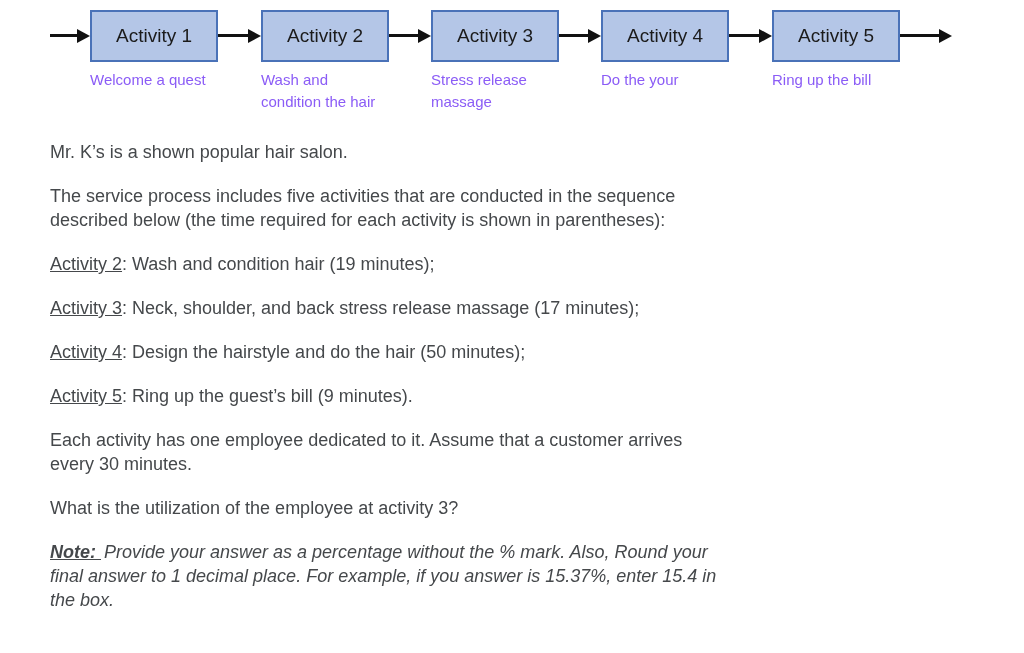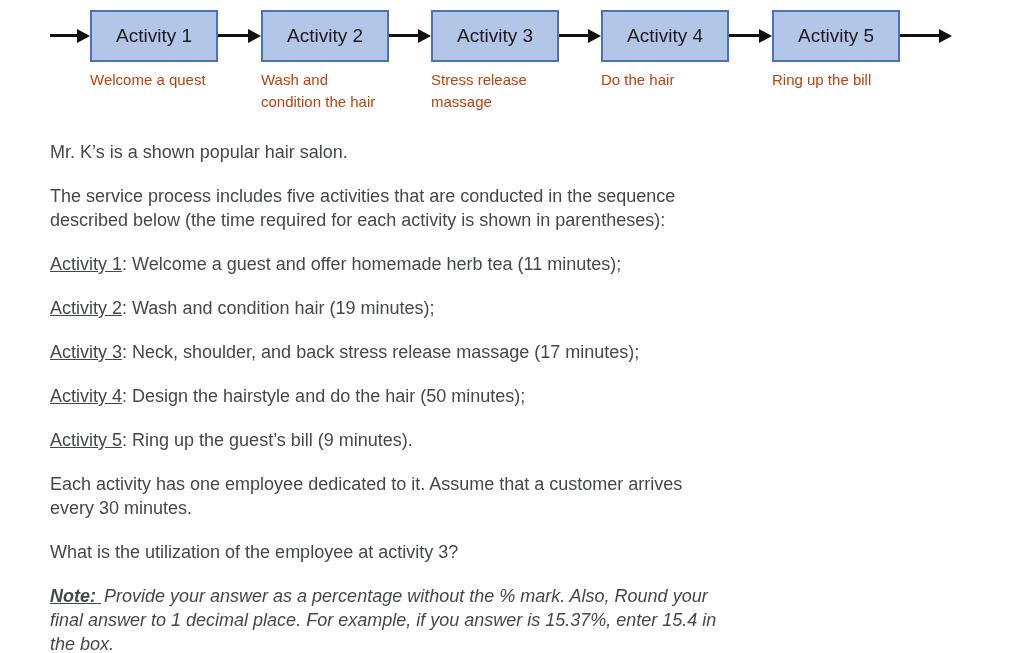--- a/index.html
+++ b/index.html
@@ -27,21 +27,21 @@
     justify-content: center;
     font-size: 19px;
     color: #1b1b1b;
   }
   .blabel {
     position: absolute;
     top: 69px;
     width: 165px;
     font-size: 15px;
     line-height: 22px;
-    color: #c2410c;
+    color: #8b5cf6;
     white-space: pre-line;
   }
   .aline { position: absolute; top: 34px; height: 3px; background: #111111; }
   .ahead {
     position: absolute;
     top: 29px;
     width: 0; height: 0;
     border-left: 13px solid #111111;
     border-top: 7px solid transparent;
     border-bottom: 7px solid transparent;
@@ -111,32 +111,31 @@
     <div class="abox" style="left:772px;">
         <span>Activity 5</span>
       </div>
 
     
     <div class="blabel" style="left:90px;">Welcome a quest</div>
     <div class="blabel" style="left:261px;">Wash and
 condition the hair</div>
     <div class="blabel" style="left:431px;">Stress release
 massage</div>
-    <div class="blabel" style="left:601px;">Do the hair</div>
+    <div class="blabel" style="left:601px;">Do the your</div>
     <div class="blabel" style="left:772px;">Ring up the bill</div>
   </div>
 
   <div class="textcol">
 
     <p>Mr. K’s is a shown popular hair salon.</p>
 
     <p>The service process includes five activities that are conducted in the sequence
 described below (the time required for each activity is shown in parentheses):</p>
 
-    <p><span class="ulabel">Activity 1</span><span>: Welcome a guest and offer homemade herb tea (11 minutes);</span></p>
 
     <p><span class="ulabel">Activity 2</span><span>: Wash and condition hair (19 minutes);</span></p>
 
     <p><span class="ulabel">Activity 3</span><span>: Neck, shoulder, and back stress release massage (17 minutes);</span></p>
 
     <p><span class="ulabel">Activity 4</span><span>: Design the hairstyle and do the hair (50 minutes);</span></p>
 
     <p><span class="ulabel">Activity 5</span><span>: Ring up the guest’s bill (9 minutes).</span></p>
 
     <p>Each activity has one employee dedicated to it. Assume that a customer arrives

